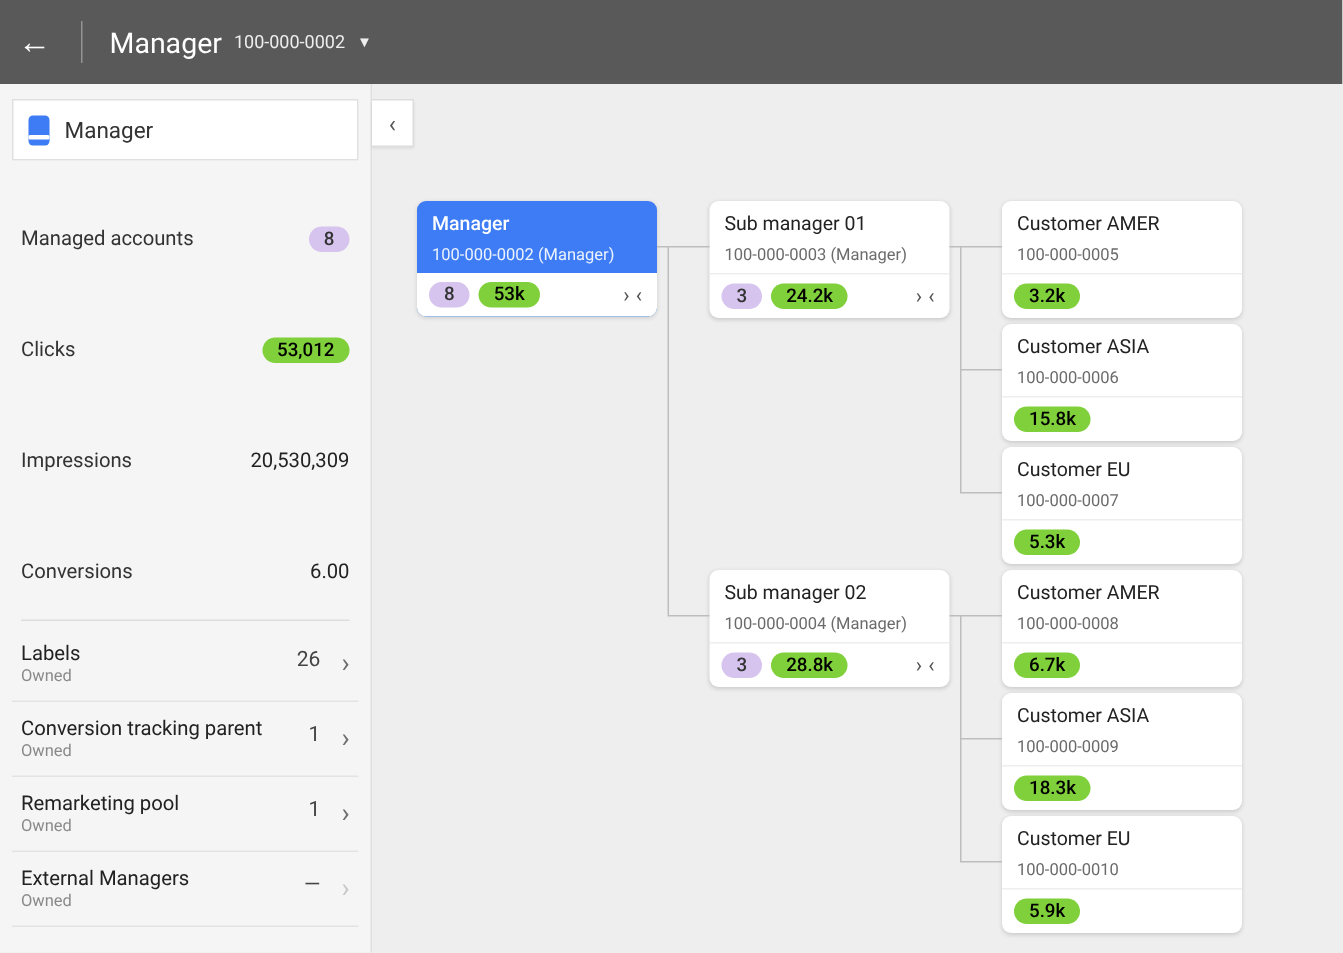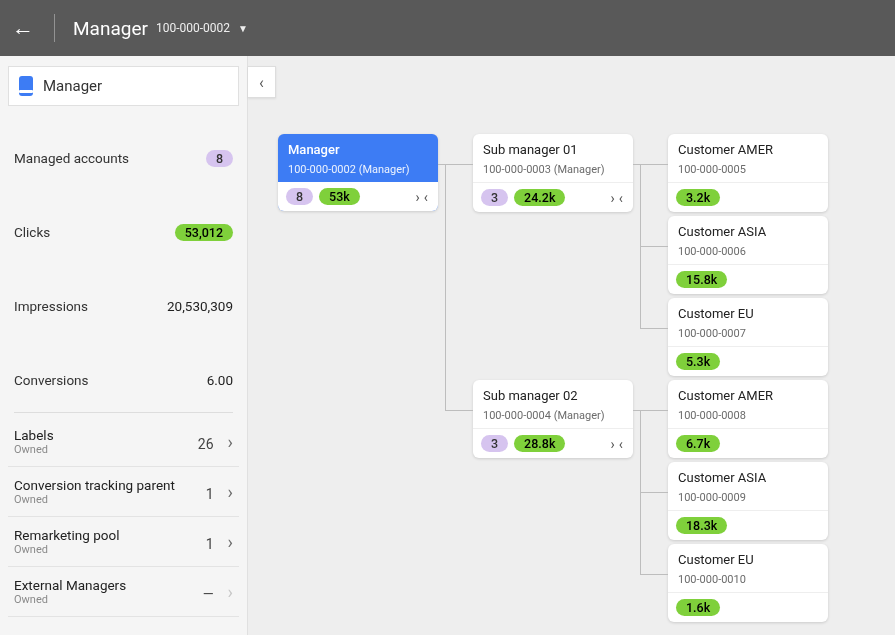--- a/index.html
+++ b/index.html
@@ -43,21 +43,21 @@
   .metric-row { display:flex; justify-content:space-between; align-items:flex-start; height:30px; font-size:13.5px; color:#333;margin-top:44px;}
   .metric-row .val { font-weight:400; color:#222; }
   .pill { display:inline-flex; align-items:center; justify-content:center; border-radius:999px; padding:1px 10px; font-size:12.5px; font-weight:500;}
   .pill.purple { background:#d6c4ef; color:#333;}
   .pill.green  { background:#7fd03b; color:#000000;}
   .metrics hr { border:none; border-top:1px solid #ddd; margin:10px 0 4px;}
 
   .setting-row { display:flex; align-items:center; justify-content:space-between; padding:10px 6px; border-bottom:1px solid #e3e3e3; cursor:pointer;}
   .setting-row .labels .t { font-size:13.5px; color:#222;}
   .setting-row .labels .s { font-size:11px; color:#8a8a8a;}
-  .setting-row .right { display:flex; align-items:flex-end; gap:14px; color:#444;}
+  .setting-row .right { display:flex; align-items:flex-start; gap:14px; color:#444;}
   .setting-row .right .num { font-size:14px;}
   .setting-row .right .chev { font-size:18px; color:#6f6f6f;}
   .setting-row.disabled .right .chev { color:#c8c8c8;}
   .setting-row.disabled { cursor:default;}
 
   
   .canvas {
     position:absolute; top:56px; left:248px; right:0; bottom:0;
     background:#eeeeee;
   }
@@ -288,19 +288,19 @@
           <span class="pill green">18.3k</span>
         </div>
       </div>
       <div class="line h" style="left: 392px; top: 436px; width: 28px; height: 1px;"></div>
       <div class="card leaf" style="left: 420px; top: 488px;">
         <div class="head">
           <div class="name">Customer EU</div>
           <div class="sub">100-000-0010</div>
         </div>
         <div class="foot">
-          <span class="pill green">1.6k</span>
+          <span class="pill green">5.9k</span>
         </div>
       </div>
       <div class="line h" style="left: 392px; top: 518px; width: 28px; height: 1px;"></div>
       <div class="line v" style="left: 392px; top: 354px; width: 1px; height: 164px;"></div>
     </div>
 </div>
 
 </body></html>

